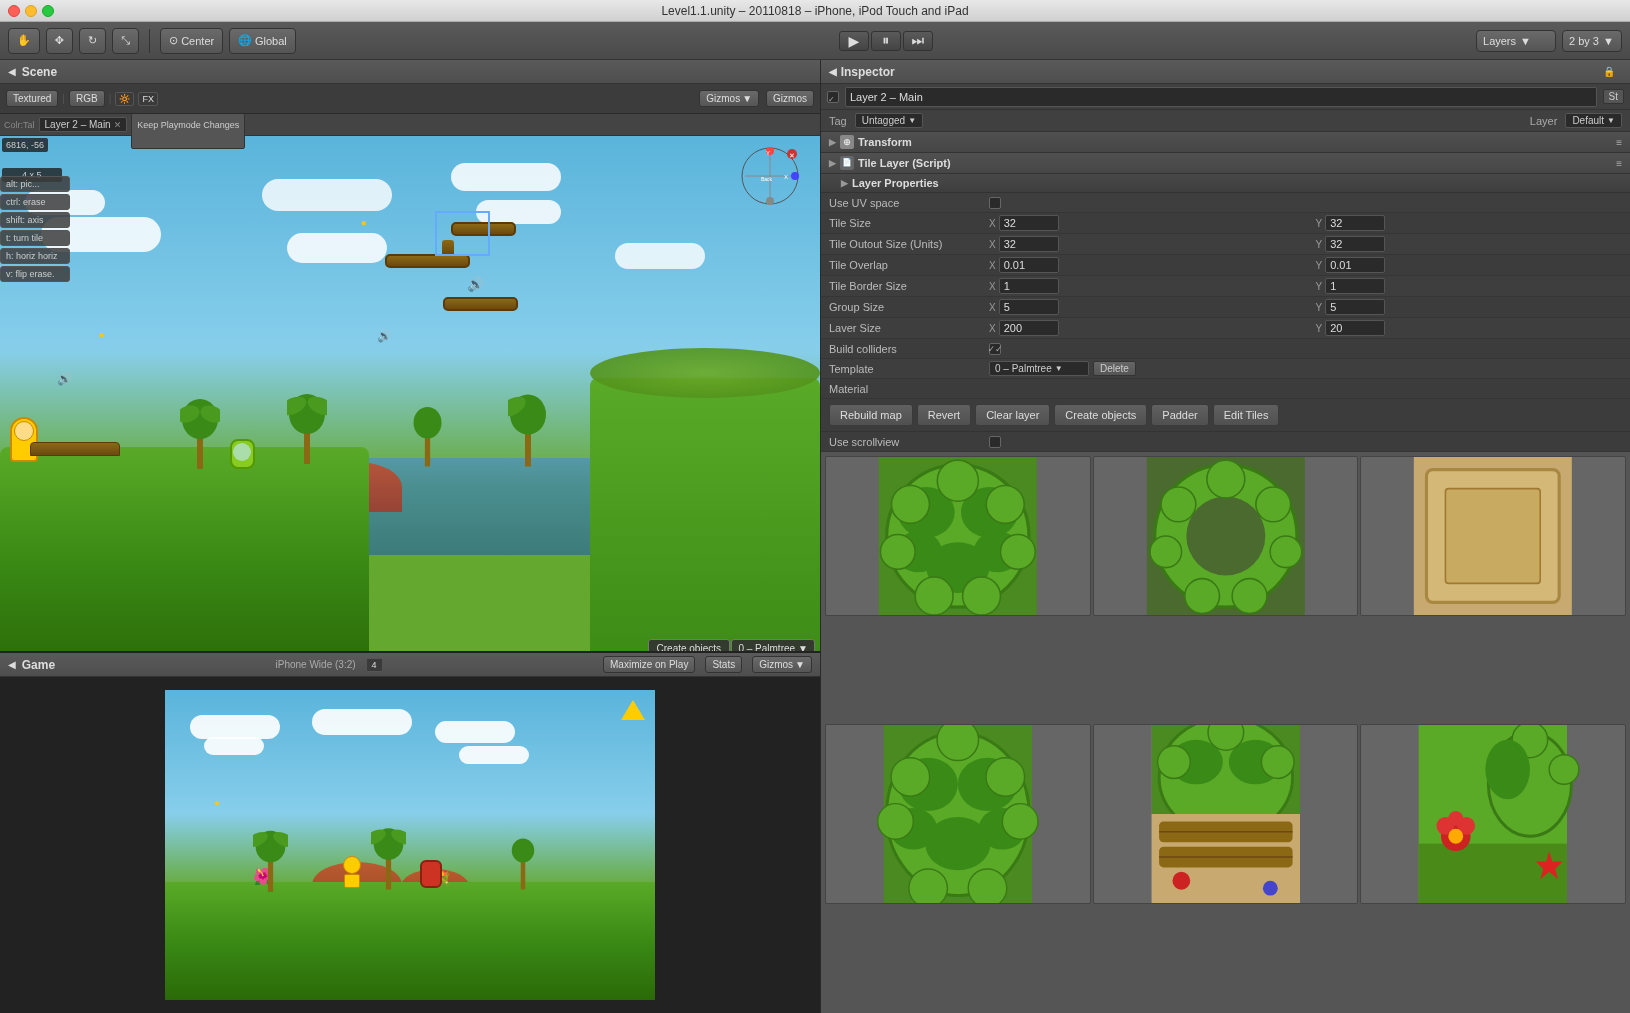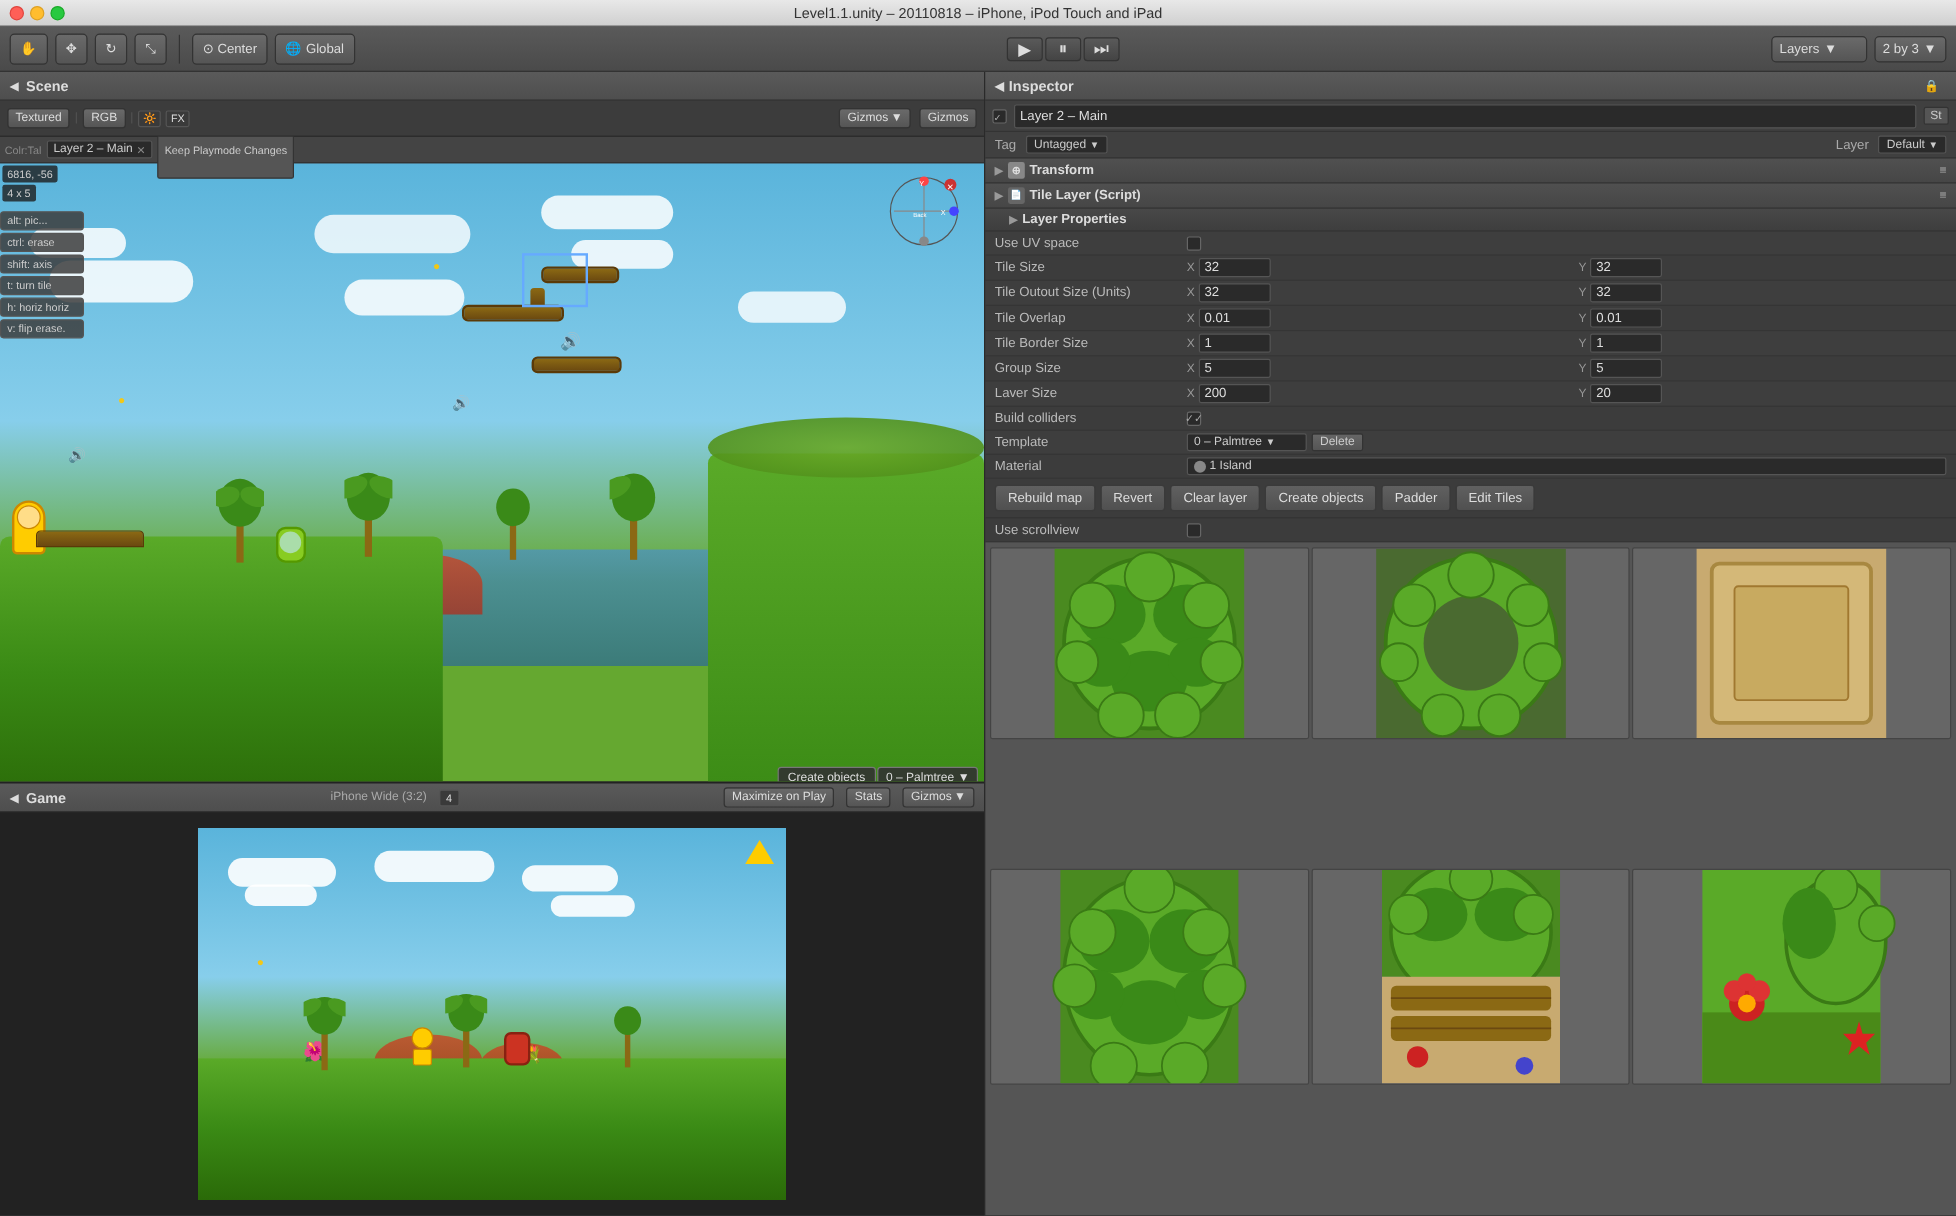--- a/index.html
+++ b/index.html
@@ -648,21 +648,21 @@
 
               <circle cx="52" cy="8" r="5" fill="#cc3333"></circle>
               <text x="49" y="12" fill="white" font-size="7">✕</text>
             </svg>
           </div>
 
           <div class="coord-display">
             <span>6816, -56</span>
           </div>
 
-          <div style="position:absolute;left:2px;top:18px;background:rgba(30,30,30,0.8);color:#ccc;font-size:9px;padding:2px 4px;border-radius:2px;">
+          <div style="position:absolute;left:2px;top:32px;background:rgba(30,30,30,0.8);color:#ccc;font-size:9px;padding:2px 20px;border-radius:2px;">
             <span>4 x 5</span>
           </div>
 
           <div id="left-shortcuts">
             <div class="shortcut-btn">alt: pic...</div>
             <div class="shortcut-btn">ctrl: erase</div>
             <div class="shortcut-btn">shift: axis</div>
             <div class="shortcut-btn">t: turn tile</div>
             <div class="shortcut-btn">h: horiz horiz</div>
             <div class="shortcut-btn">v: flip erase.</div>
@@ -897,24 +897,20 @@
           <div style="background:#2a2a2a;border:1px solid #555;border-radius:2px;padding:1px 5px;font-size:10px;color:#ccc;display:flex;align-items:center;gap:3px;min-width:100px;">
             <span>0 – Palmtree</span>
             <span style="font-size:8px;">▼</span>
           </div>
           <button style="background:linear-gradient(to bottom,#666,#555);border:1px solid #333;border-radius:2px;color:#ccc;font-size:10px;padding:1px 6px;cursor:pointer;">Delete</button>
         </div>
       </div>
 
       <div class="inspector-row">
         <span class="inspector-label">Material</span>
-        <div style="background:#2a2a2a;border:1px solid #555;border-radius:2px;padding:1px 5px;font-size:10px;color:#ccc;display:flex;align-items:center;gap:3px;flex:1;">
-          <span class="template-dot"></span>
-          <span>1 Island</span>
-        </div>
       </div>
 
       <div class="inspector-btn-row">
         <button class="inspector-btn btn-rebuild">Rebuild map</button>
         <button class="inspector-btn btn-revert">Revert</button>
         <button class="inspector-btn btn-clear">Clear layer</button>
         <button class="inspector-btn btn-create">Create objects</button>
         <button class="inspector-btn btn-padder">Padder</button>
         <button class="inspector-btn btn-edit">Edit Tiles</button>
       </div>

